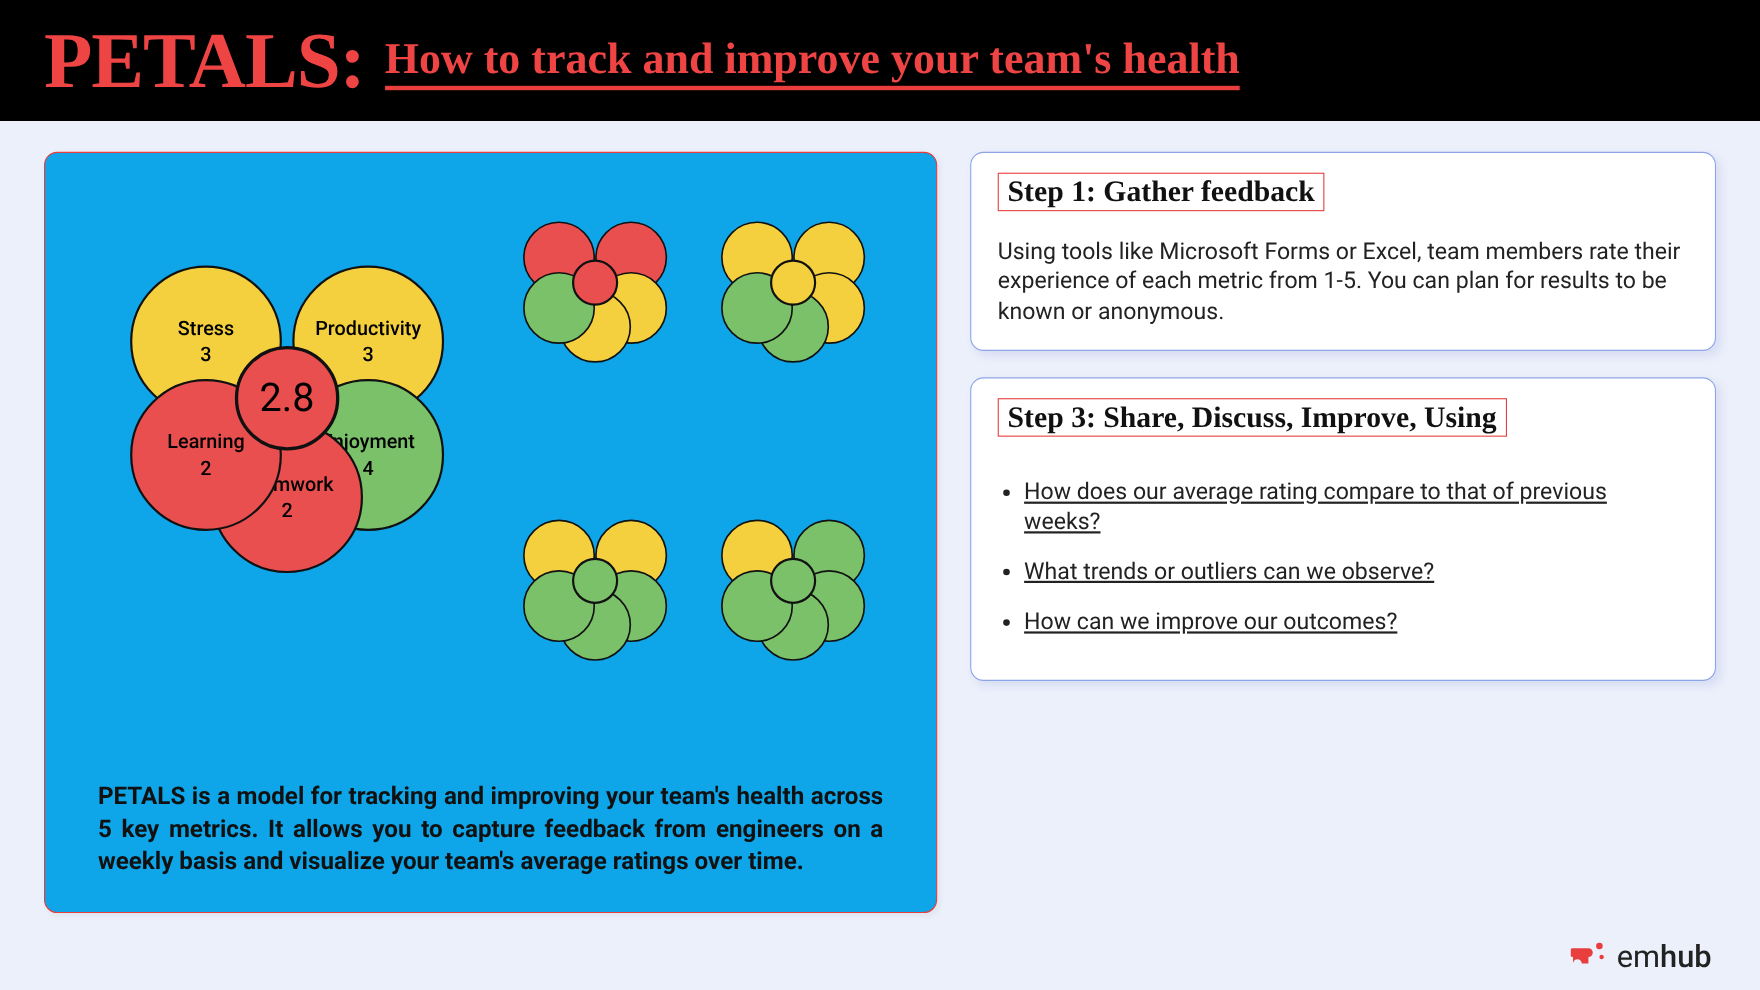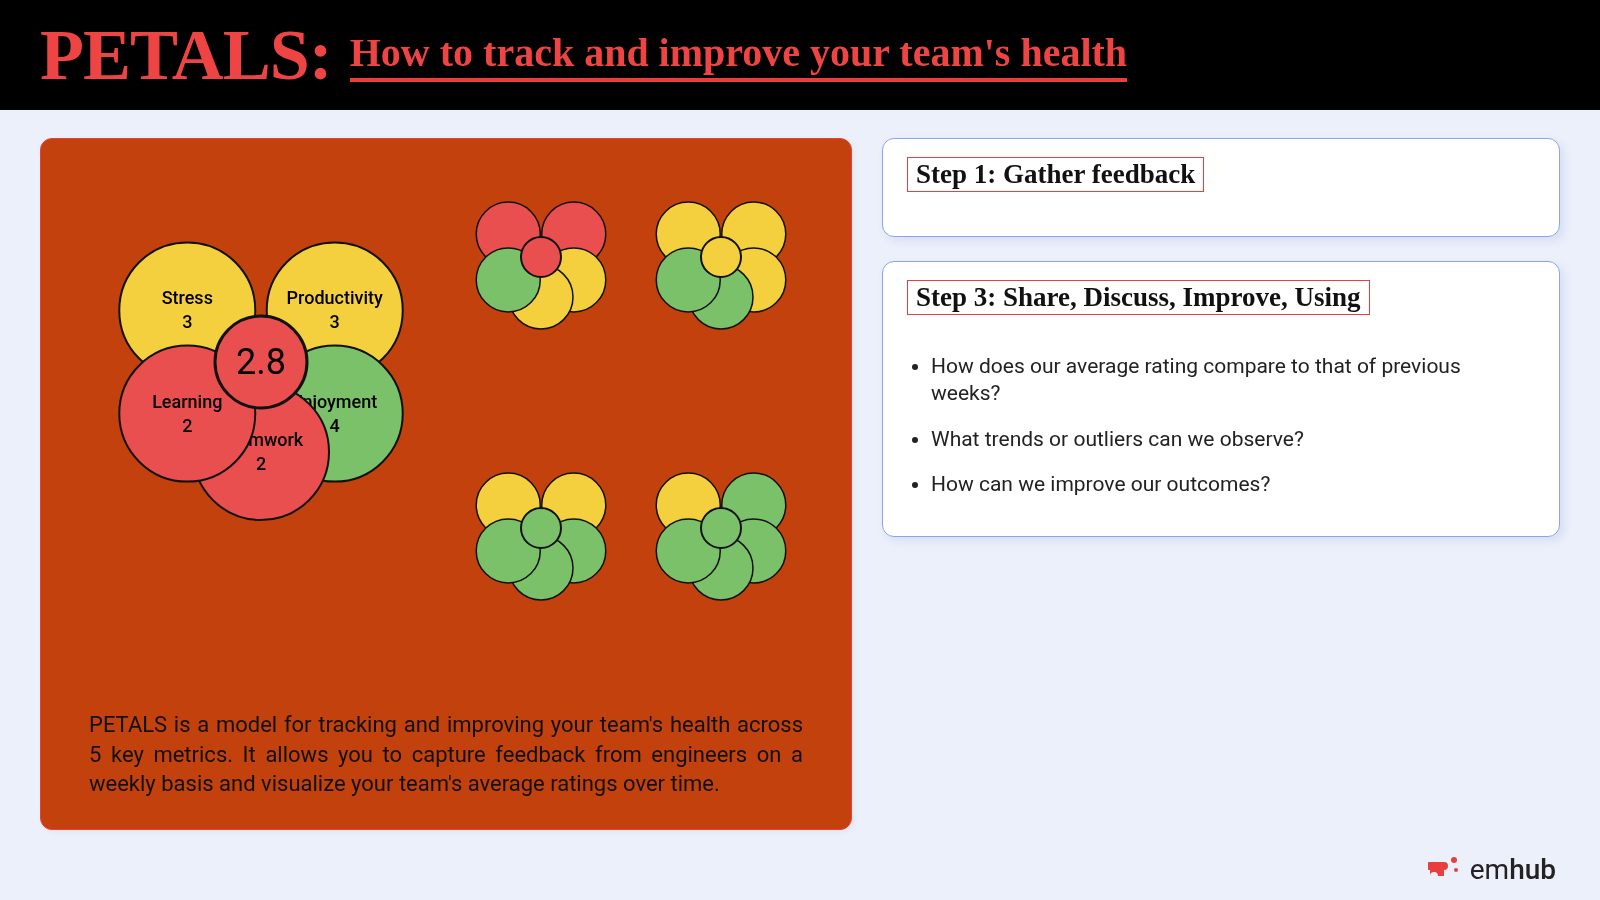--- a/index.html
+++ b/index.html
@@ -1,32 +1,32 @@
 <!DOCTYPE html>
 <html><head>
 <meta charset="utf-8">
 <style>
   * { box-sizing: border-box; margin: 0; padding: 0; }
   html, body { width: 1600px; height: 900px; font-family: -apple-system, BlinkMacSystemFont, "Segoe UI", Roboto, Arial, sans-serif; background: #ecf0fb; }
   .header { background: #000; color: #ef4444; height: 110px; display: flex; align-items: center; padding: 0 40px; }
   .header-title { font-family: "Georgia", "Times New Roman", serif; font-weight: 900; font-size: 72px; letter-spacing: -1px; }
   .header-sub { font-family: Liberation Serif, serif; font-weight: 700; font-size: 40px; margin-left: 18px; border-bottom: 4px solid #e83e3e; padding-bottom: 2px; }
   .body { display: flex; padding: 28px 40px 10px 40px; gap: 30px; height: 730px; }
-  .left-card { flex: 0 0 800px; background: #c2410c; border: 1.5px solid #e83e3e; border-radius: 12px; padding: 28px 40px 30px 40px; box-shadow: 2px 2px 6px rgba(0,0,0,0.05); display:flex; flex-direction:column; }
+  .left-card { flex: 0 0 800px; background: #0ea5e9; border: 1.5px solid #e83e3e; border-radius: 12px; padding: 28px 40px 30px 40px; box-shadow: 2px 2px 6px rgba(0,0,0,0.05); display:flex; flex-direction:column; }
   .diagram-row { flex:1; display:flex; gap:10px; }
   .big-flower { width: 360px; height: 400px; position: relative; }
   .small-flowers { flex:1; display:grid; grid-template-columns: 1fr 1fr; grid-template-rows: 1fr 1fr; }
   .small-cell { position:relative; }
-  .desc { font-size: 22px; line-height: 1.35; text-align: justify; font-weight: 400; color:#111; padding: 0 8px; }
+  .desc { font-size: 22px; line-height: 1.35; text-align: justify; font-weight: 700; color:#111; padding: 0 8px; }
   .right-col { flex: 1; display: flex; flex-direction: column; gap: 24px; }
   .step-card { background: #fff; border: 1.5px solid #8ea4e8; border-radius: 12px; padding: 18px 24px 20px 24px; box-shadow: 4px 4px 8px rgba(100,120,200,0.15); }
   .step-title { font-family: "Georgia", serif; font-weight: 700; font-size: 27px; display: inline-block; border: 1.5px solid #e83e3e; padding: 1px 8px; margin-bottom: 24px; color:#111; }
   .step-body { font-size: 21px; line-height: 1.3; color:#222; }
   .step-body ul { margin: 14px 0 0 24px; }
-  .step-body li { margin-bottom: 18px; }
+  .step-body li { margin-bottom: 18px; text-decoration: underline; }
   .footer { position:absolute; bottom:14px; right:44px; display:flex; align-items:center; gap:8px; }
   .footer-text { font-size: 28px; font-weight:500; color:#222; }
   .footer-text b { font-weight:400; }
   svg text { font-family: inherit; }
 </style>
 </head>
 <body>
 
 <div class="header">
   <span class="header-title">PETALS:</span>
@@ -91,20 +91,21 @@
               <circle cx="90" cy="90" r="20" fill="#7ac16a" stroke="#111" stroke-width="2"></circle>
             </svg></div>
       </div>
     </div>
     <p class="desc">PETALS is a model for tracking and improving your team's health across 5 key metrics. It allows you to capture feedback from engineers on a weekly basis and visualize your team's average ratings over time.</p>
   </div>
 
   <div class="right-col">
     <div class="step-card">
       <div class="step-title">Step 1: Gather feedback</div>
+      <div class="step-body">Using tools like Microsoft Forms or Excel, team members rate their experience of each metric from 1-5. You can plan for results to be known or anonymous.</div>
     </div>
     <div class="step-card">
       <div class="step-title">Step 3: Share, Discuss, Improve, Using</div>
       <div class="step-body">
         <ul>
           <li>How does our average rating compare to that of previous weeks?</li>
           <li>What trends or outliers can we observe?</li>
           <li>How can we improve our outcomes?</li>
         </ul>
       </div>

